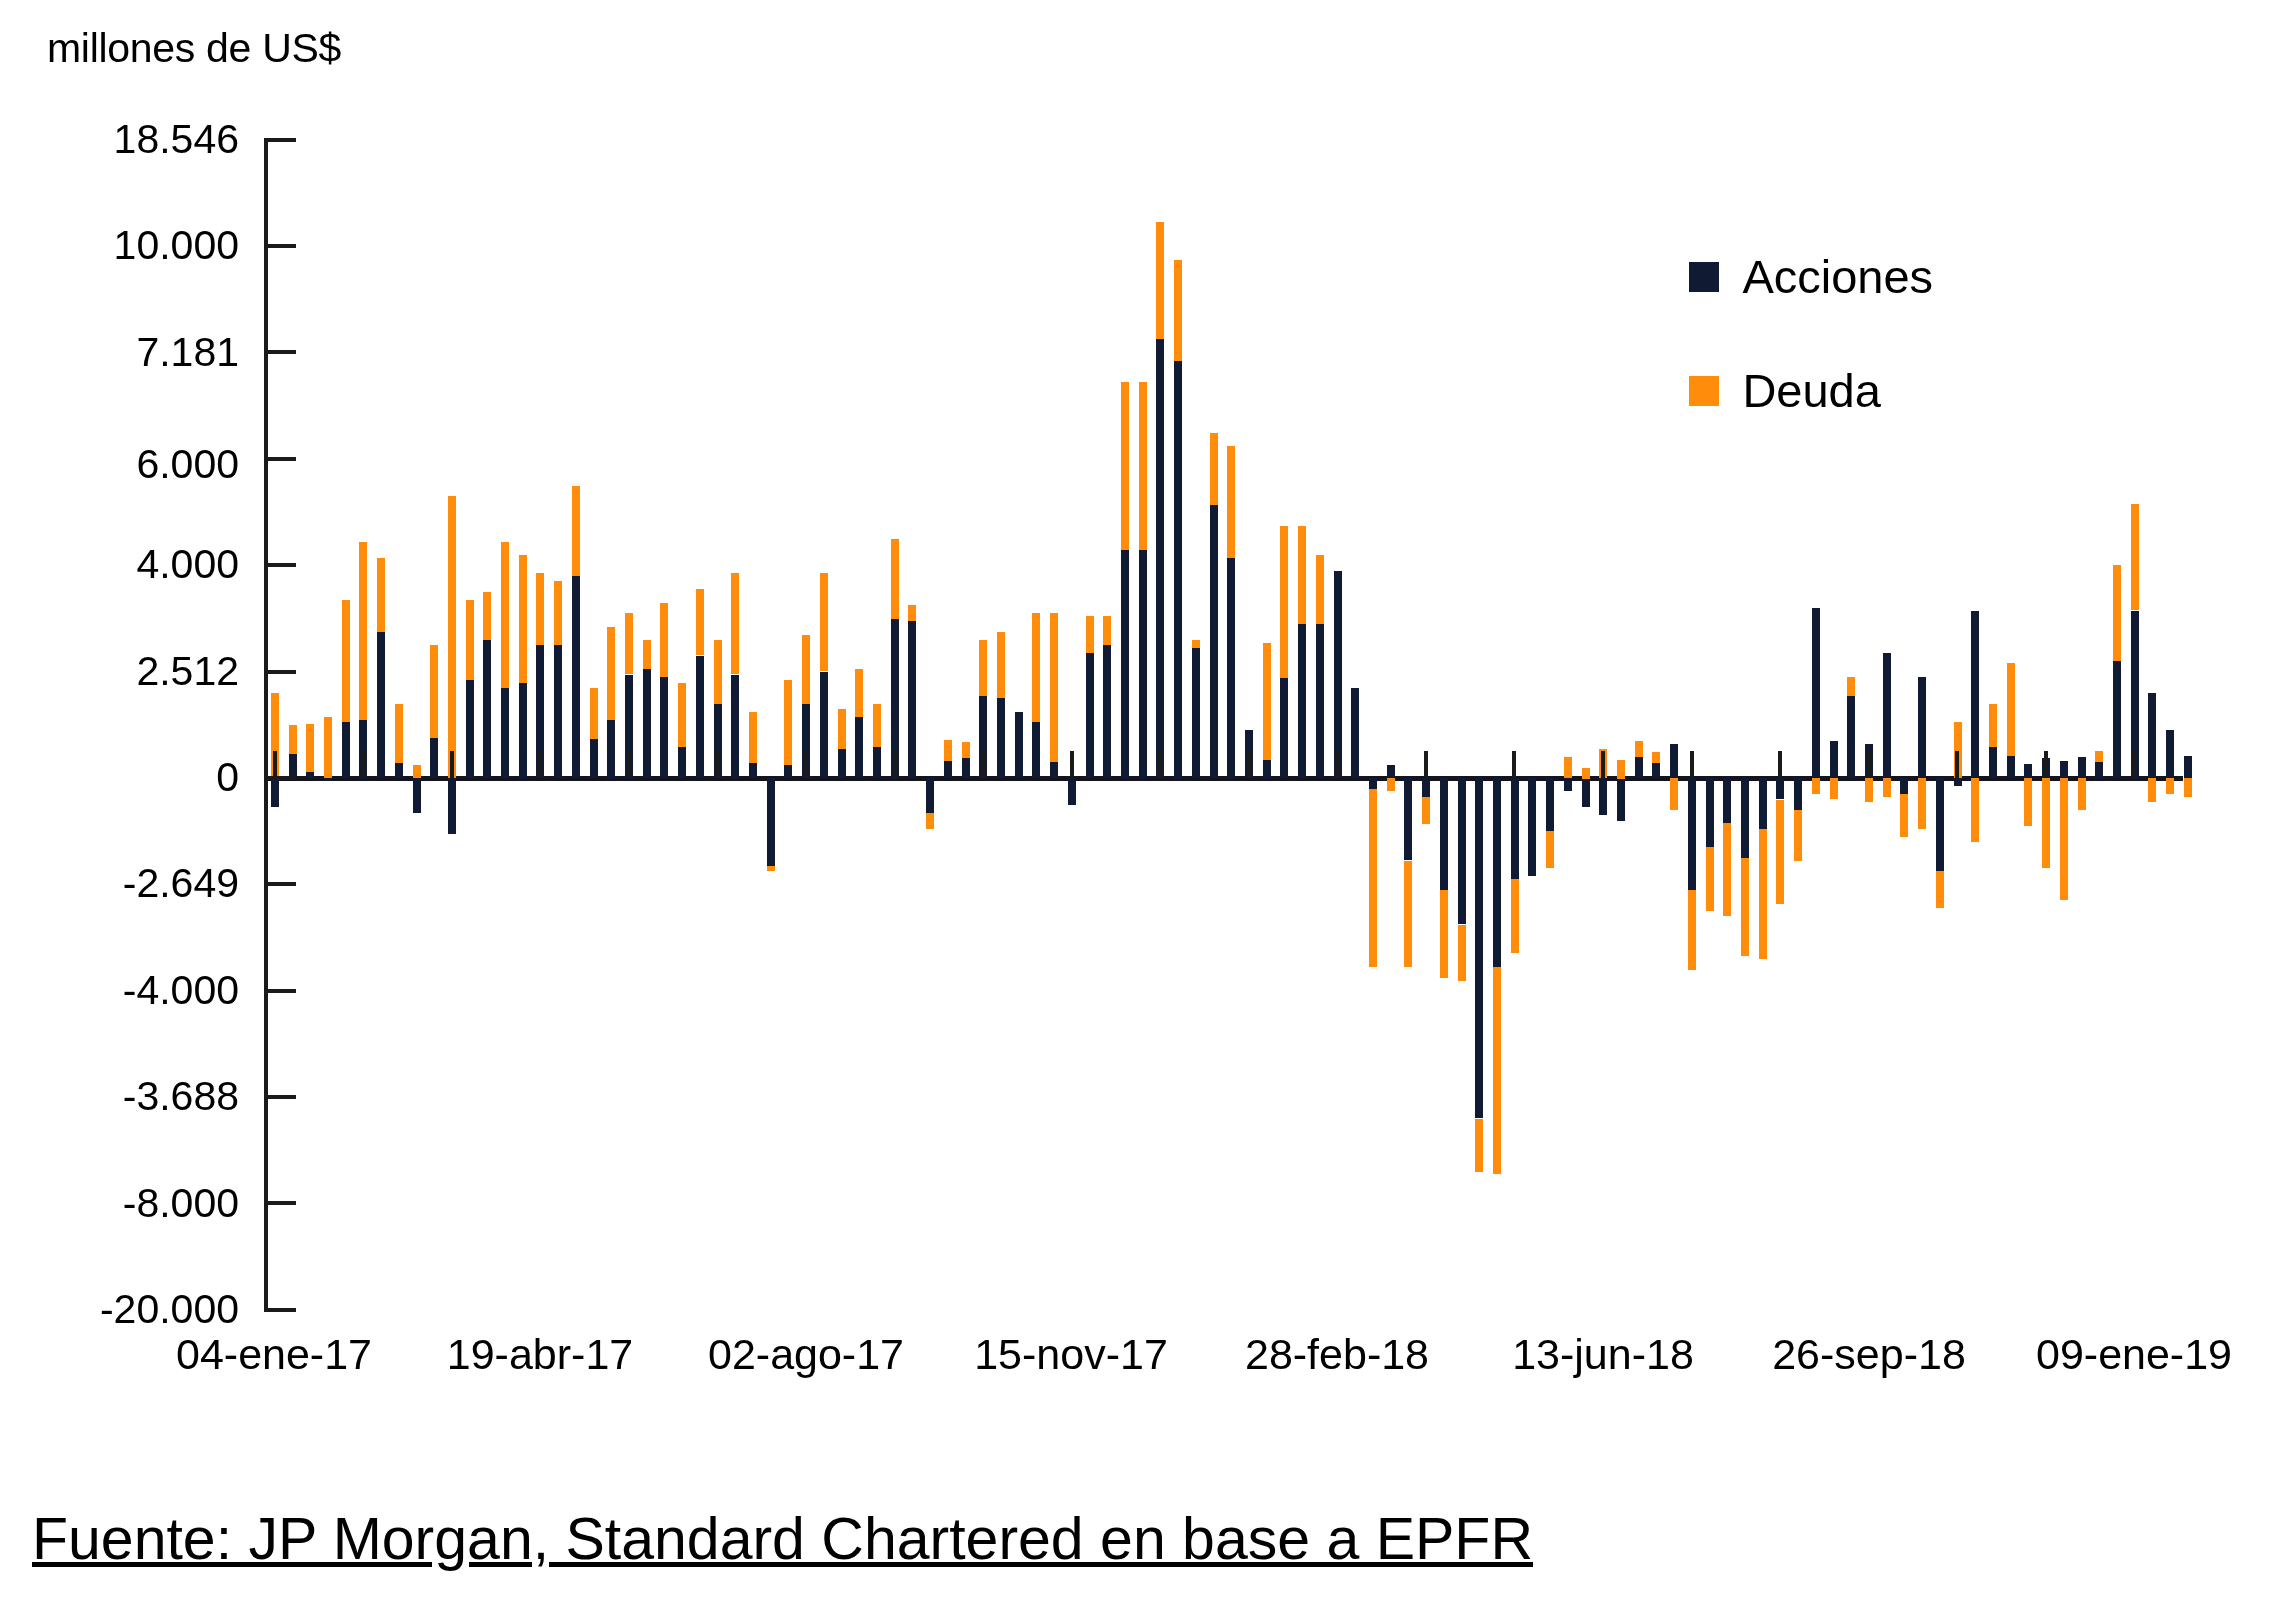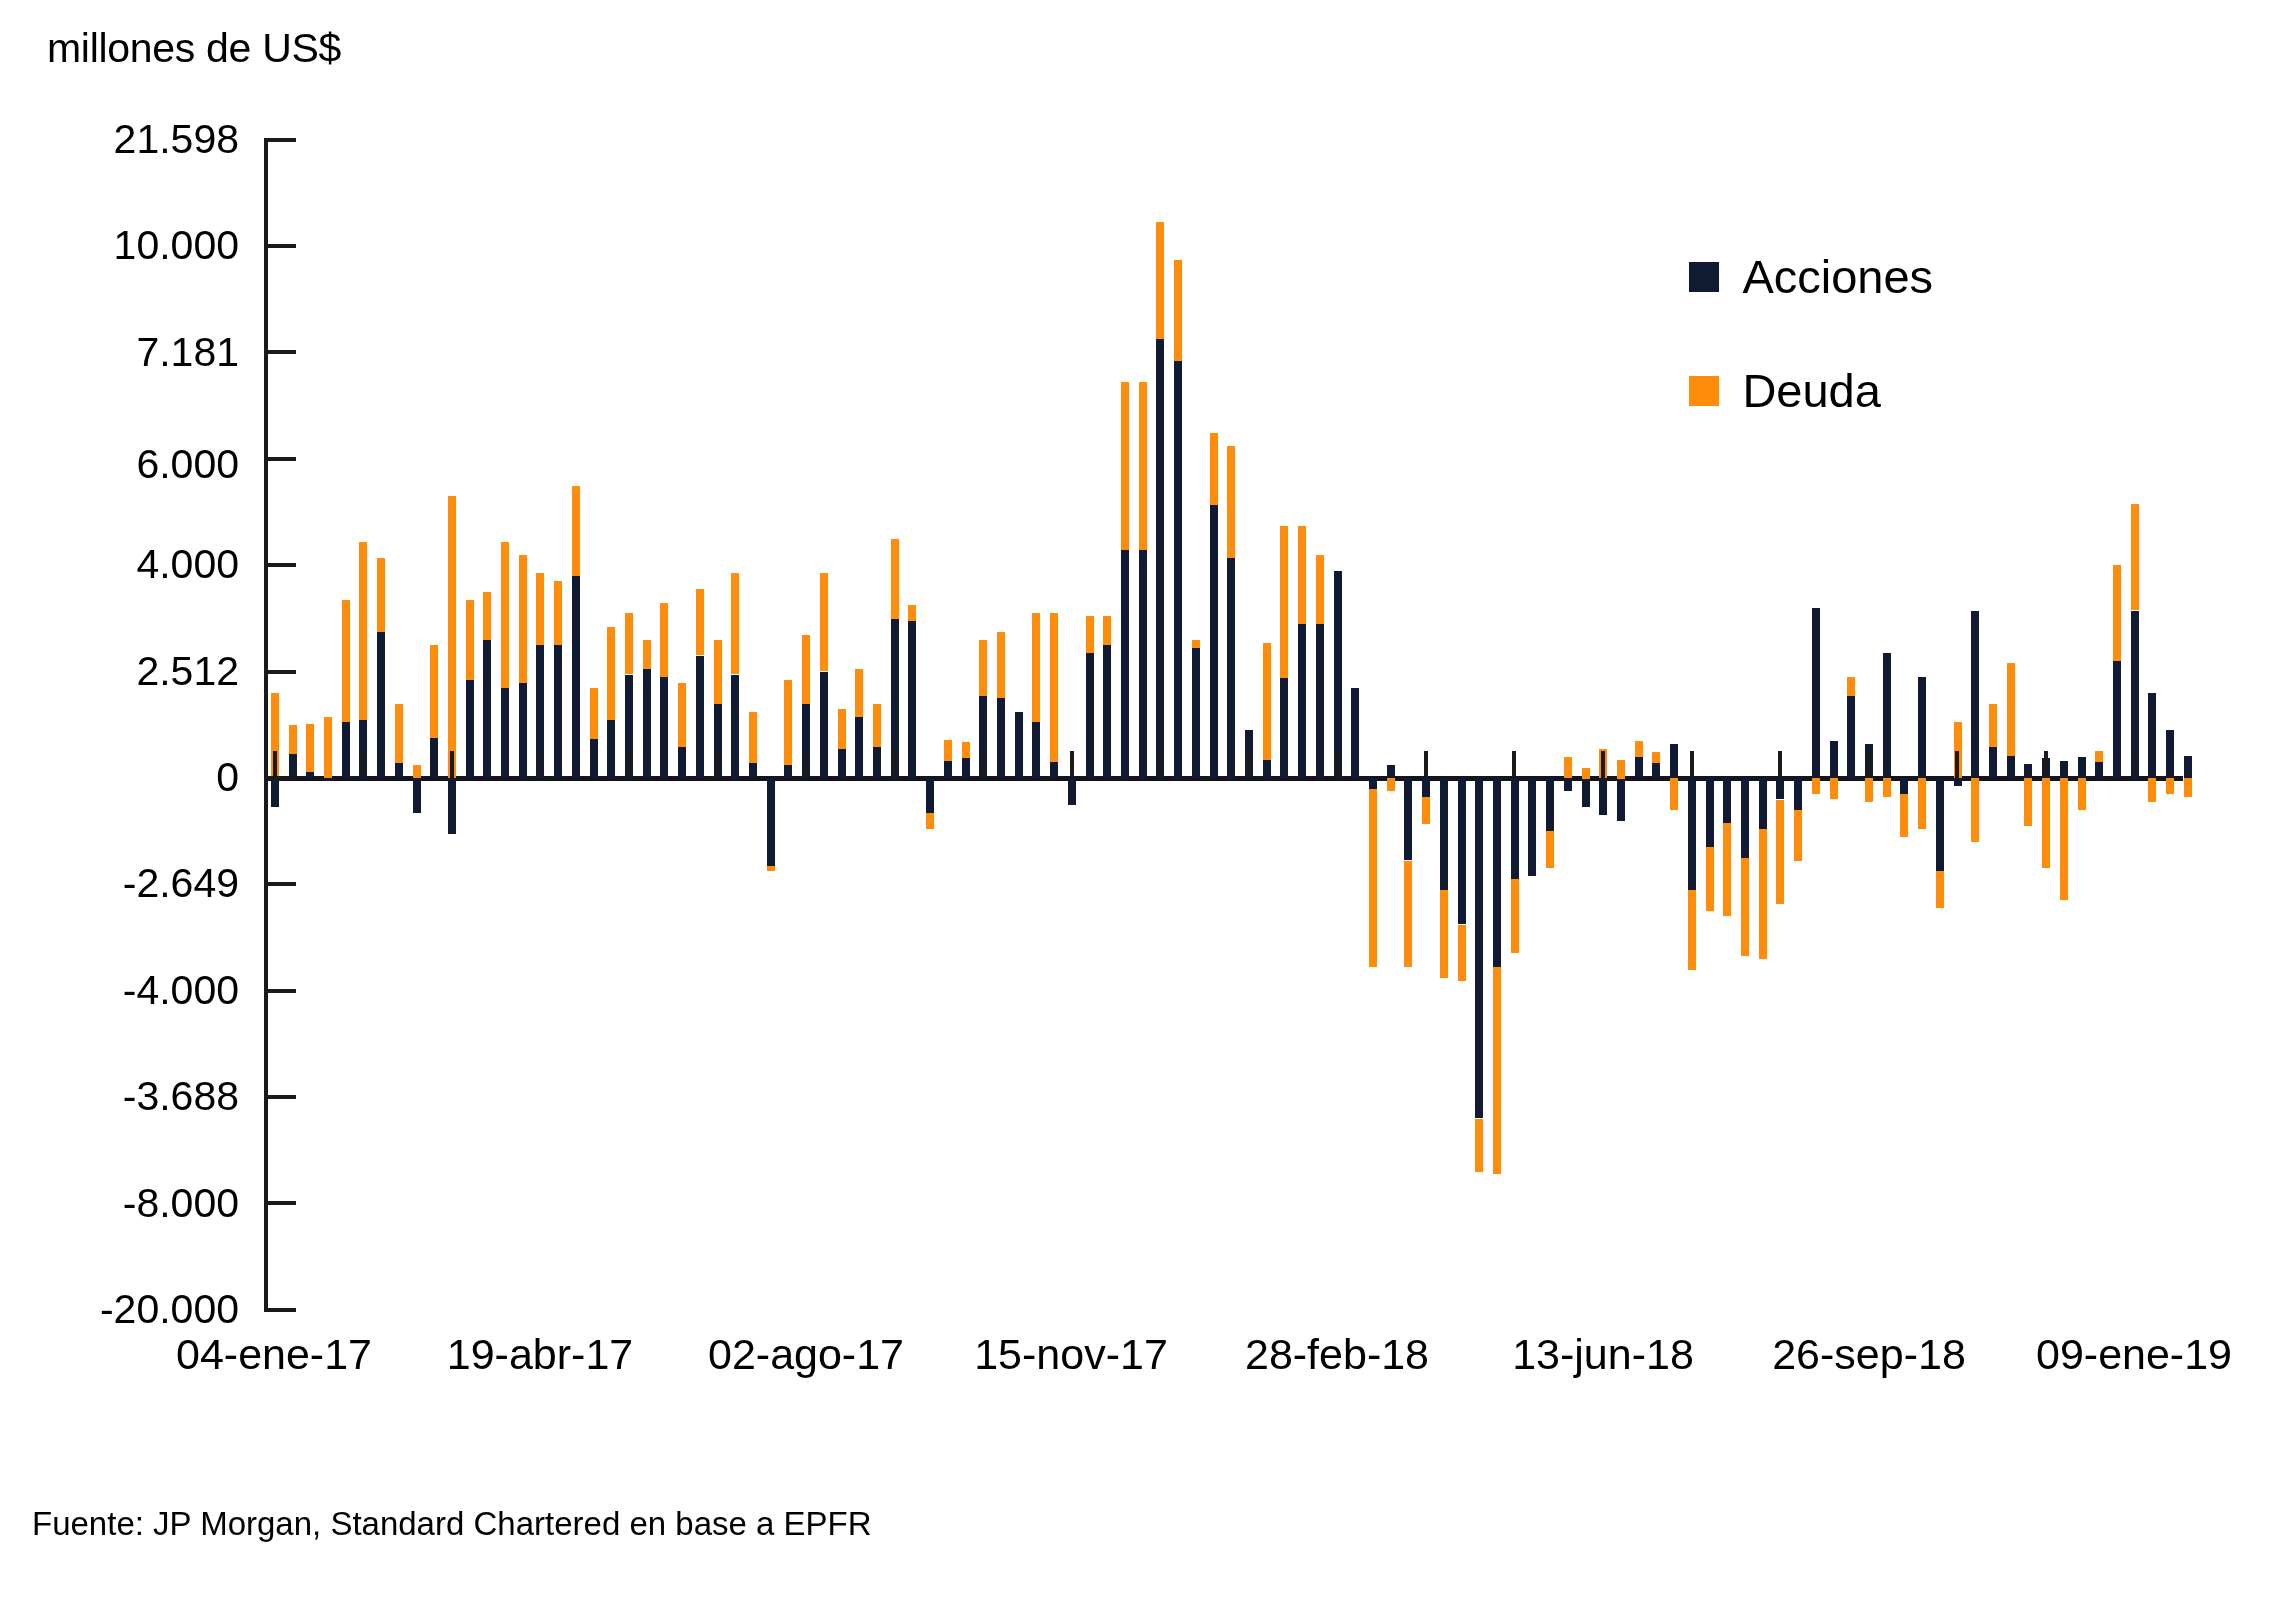--- a/index.html
+++ b/index.html
@@ -62,32 +62,32 @@
   .xtick-label{
     position:absolute; font-size:43px; color:#000; white-space:nowrap;
     transform:translateX(-50%);
   }
   .xaxis-title{
     position:absolute; top:1399px; left:0; width:2286px; text-align:center;
     font-size:45px; color:#000;
   }
   .source{
     position:absolute; left:32px; top:1505px;
-    font-size:33px; color:#000; white-space:nowrap;
+    font-size:59px; color:#000; white-space:nowrap;text-decoration:underline;
   }
 </style>
 </head>
 <body>
 
 <div id="root">
 
   <div class="unit-label">millones de US$</div>
 
   <div class="ylabels">
-      <div class="ytick-label" style="top: 119px;">21.598</div>
+      <div class="ytick-label" style="top: 119px;">18.546</div>
       <div class="ytick-label" style="top: 225px;">10.000</div>
       <div class="ytick-label" style="top: 332px;">7.181</div>
       <div class="ytick-label" style="top: 444px;">6.000</div>
       <div class="ytick-label" style="top: 544px;">4.000</div>
       <div class="ytick-label" style="top: 651px;">2.512</div>
       <div class="ytick-label" style="top: 757px;">0</div>
       <div class="ytick-label" style="top: 863px;">-2.649</div>
       <div class="ytick-label" style="top: 970px;">-4.000</div>
       <div class="ytick-label" style="top: 1076px;">-3.688</div>
       <div class="ytick-label" style="top: 1183px;">-8.000</div>

